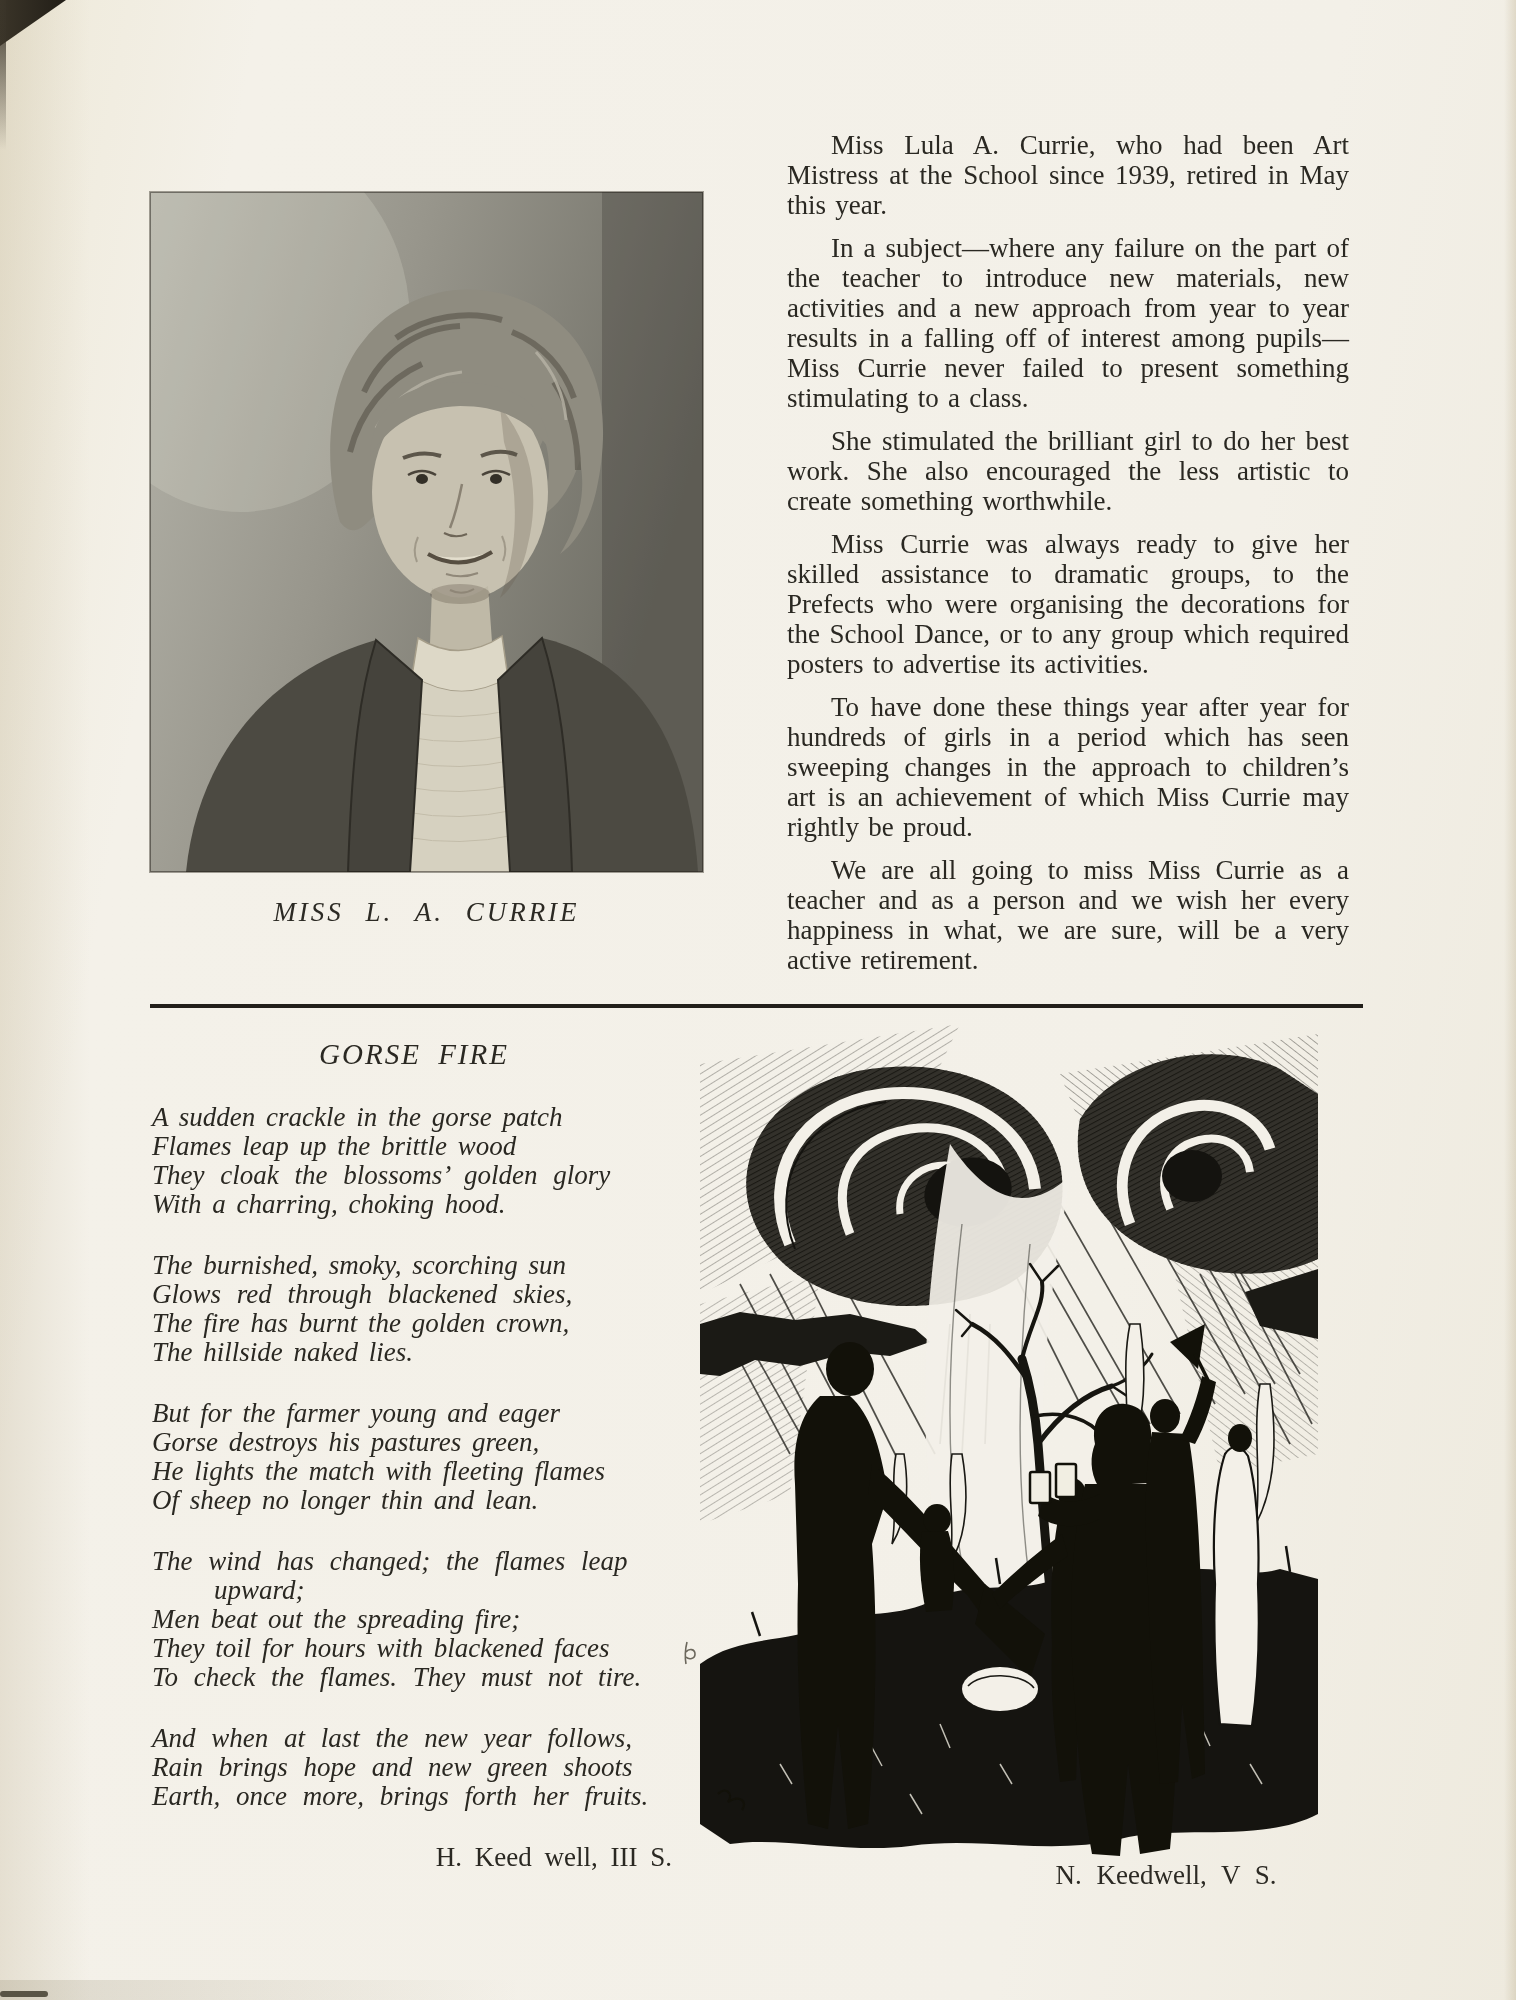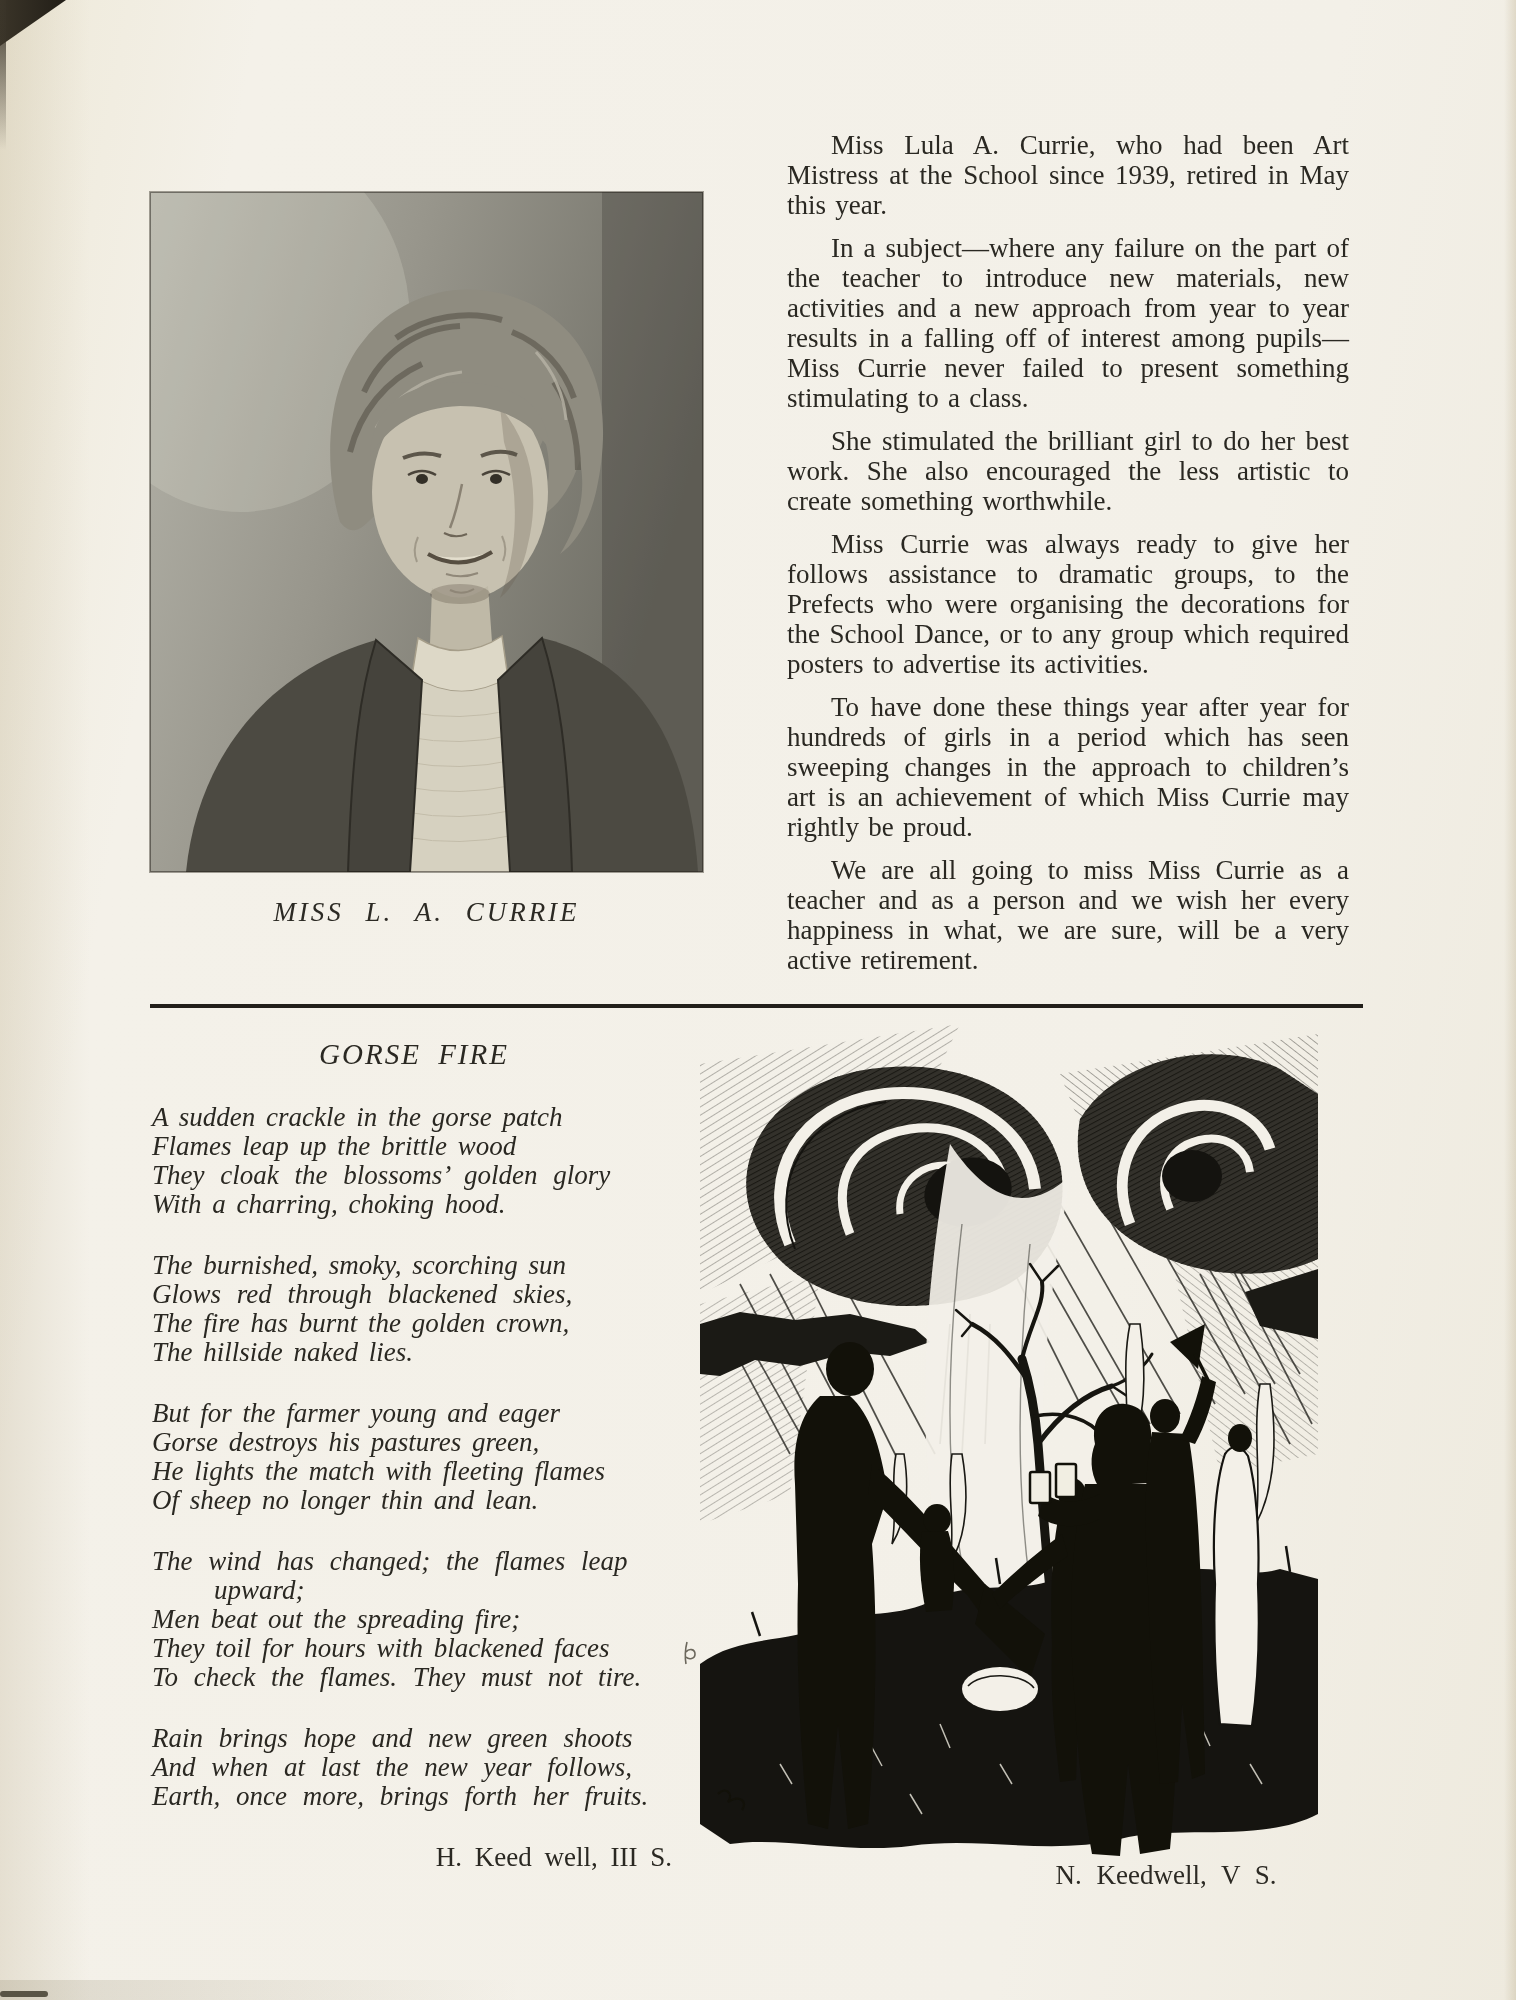--- a/index.html
+++ b/index.html
@@ -144,21 +144,21 @@
       <path d="M392,446 L348,488 L360,680 L422,680 C418,556 408,498 392,446 Z" fill="#45433c" stroke="#2e2c26" stroke-width="2"></path>
       <rect x="0.5" y="0.5" width="552" height="679" fill="none" stroke="rgba(35,32,26,.5)"></rect>
     </svg>
   </div>
   <div class="photo-caption">MISS L. A. CURRIE</div>
 
   <div class="article">
     <p>Miss Lula A. Currie, who had been Art Mistress at the School since 1939, retired in May this year.</p>
     <p>In a subject—where any failure on the part of the teacher to introduce new materials, new activities and a new approach from year to year results in a falling off of interest among pupils—Miss Currie never failed to present something stimulating to a class.</p>
     <p>She stimulated the brilliant girl to do her best work. She also encouraged the less artistic to create something worthwhile.</p>
-    <p>Miss Currie was always ready to give her follows assistance to dramatic groups, to the Prefects who were organising the decorations for the School Dance, or to any group which required posters to advertise its activities.</p>
+    <p>Miss Currie was always ready to give her skilled assistance to dramatic groups, to the Prefects who were organising the decorations for the School Dance, or to any group which required posters to advertise its activities.</p>
     <p>To have done these things year after year for hundreds of girls in a period which has seen sweeping changes in the approach to children’s art is an achievement of which Miss Currie may rightly be proud.</p>
     <p>We are all going to miss Miss Currie as a teacher and as a person and we wish her every happiness in what, we are sure, will be a very active retirement.</p>
   </div>
 
   <div class="rule"></div>
 
   <div class="poem">
     <h2 class="poem-title">GORSE FIRE</h2>
     <div class="stanza">
       <div class="poem-line">A sudden crackle in the gorse patch</div>
@@ -179,22 +179,22 @@
       <div class="poem-line">Of sheep no longer thin and lean.</div>
     </div>
     <div class="stanza">
       <div class="poem-line poem-line--stretch">The wind has changed; the flames leap</div>
       <div class="poem-line poem-line--indent">upward;</div>
       <div class="poem-line">Men beat out the spreading fire;</div>
       <div class="poem-line">They toil for hours with blackened faces</div>
       <div class="poem-line poem-line--stretch">To check the flames. They must not tire.</div>
     </div>
     <div class="stanza">
+      <div class="poem-line poem-line--stretch">And when at last the new year follows,</div>
       <div class="poem-line poem-line--stretch">Rain brings hope and new green shoots</div>
-      <div class="poem-line poem-line--stretch">And when at last the new year follows,</div>
       <div class="poem-line poem-line--stretch">Earth, once more, brings forth her fruits.</div>
     </div>
     <div class="poem-attribution">H. Keed well, III S.</div>
   </div>
 
   <div class="illustration">
     <svg viewBox="0 0 618 840">
       <defs>
         <pattern id="h1" width="7" height="7" patternUnits="userSpaceOnUse" patternTransform="rotate(58)">
           <line x1="0" y1="0" x2="0" y2="7" stroke="#24231e" stroke-width="1.3"></line>

